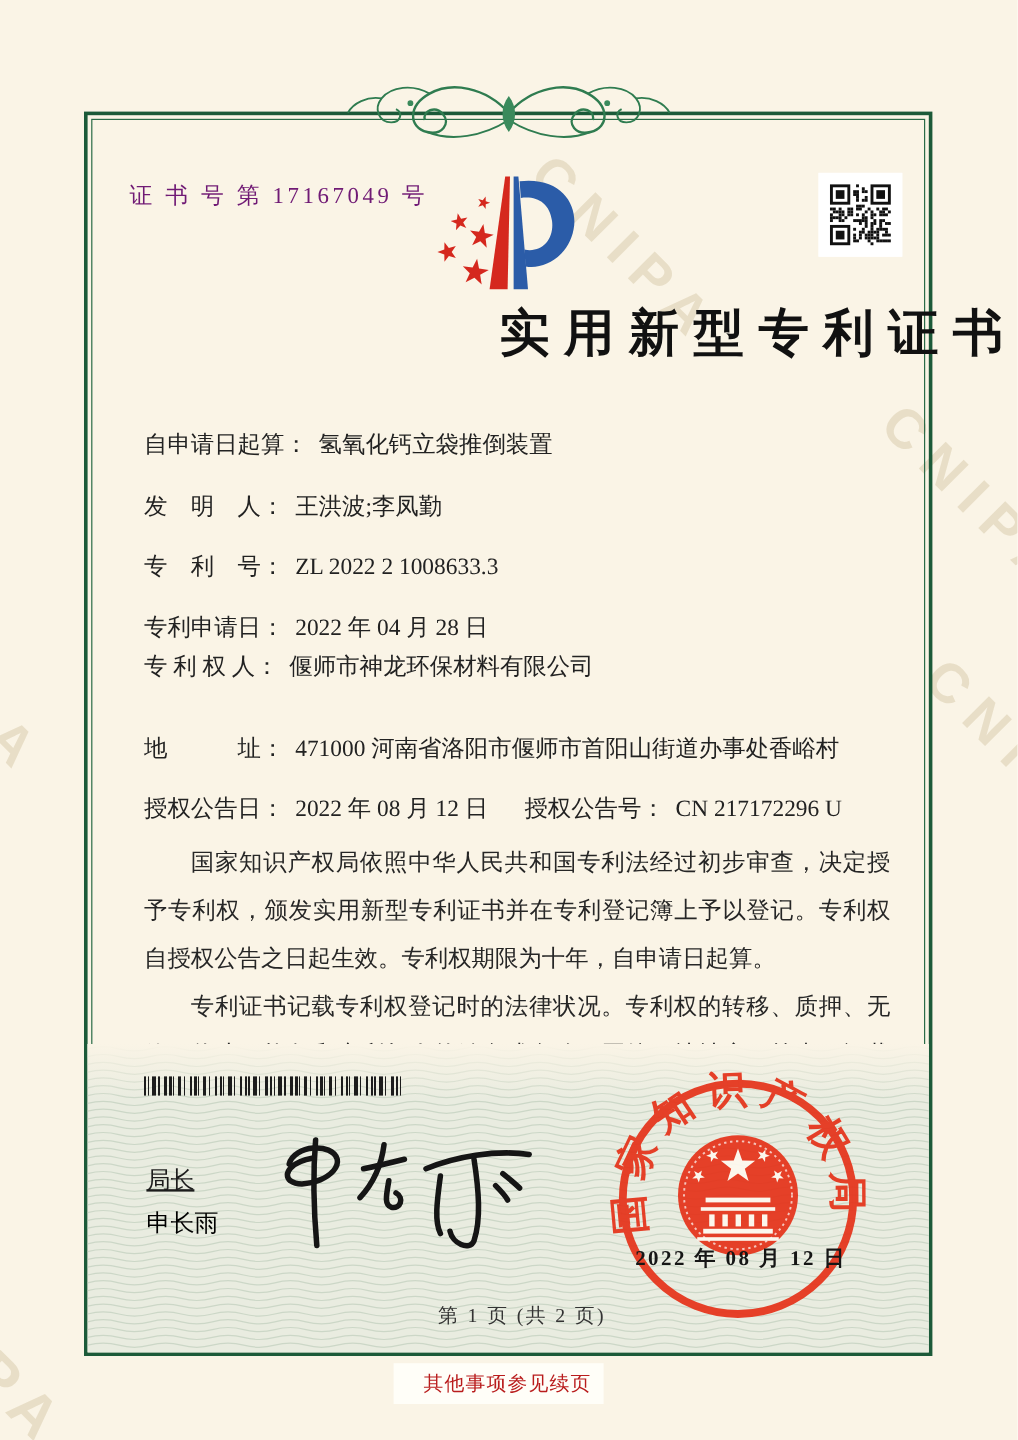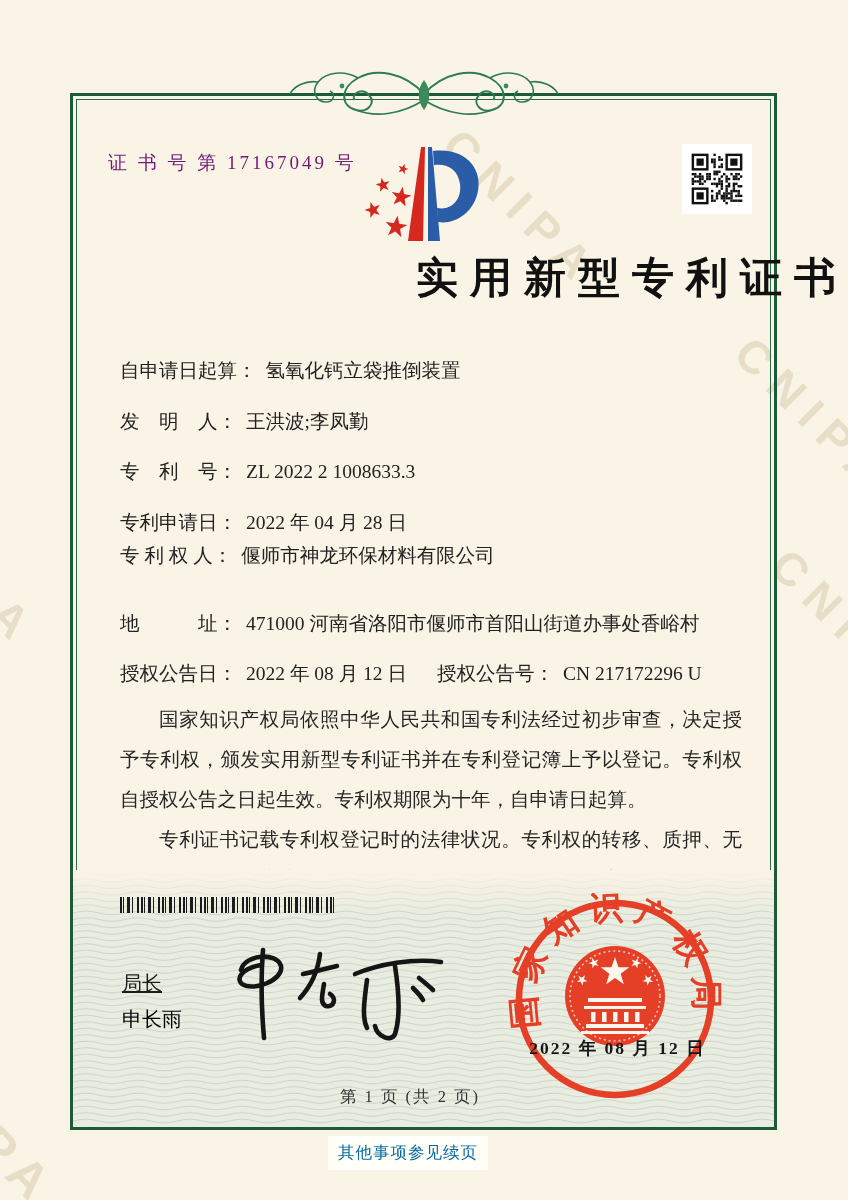--- a/index.html
+++ b/index.html
@@ -80,26 +80,26 @@
   }
   .signature{position:absolute;left:225px;top:938px;width:235px;height:110px;}
   .seal{position:absolute;left:505px;top:893px;width:220px;height:220px;}
   .seal-date{
     position:absolute;left:520px;top:1036px;width:195px;
     text-align:center;font-size:17.5px;font-weight:bold;
     letter-spacing:2px;color:#161616;white-space:nowrap;
   }
   .page-indicator{
     position:absolute;left:0;top:1086px;width:820px;
-    text-align:center;font-size:16.5px;letter-spacing:2px;color:#333;
+    text-align:center;font-size:16.5px;letter-spacing:2px;color:#333;padding-left:25px;
   }
   .continuation{
     position:absolute;left:328px;top:1136px;width:160px;height:34px;
     background:#fffef8;display:flex;align-items:center;justify-content:center;
-    font-size:16.5px;letter-spacing:1px;color:#0369a1;
+    font-size:16.5px;letter-spacing:1px;color:#b91c1c;padding-left:15px;
   }
 </style>
 </head>
 <body>
 
 <div class="page">
 
   <div class="wm" style="left:-140px;top:-70px;">CNIPA</div>
   <div class="wm" style="left:470px;top:118px;font-size:46px;">CNIPA</div>
   <div class="wm" style="left:762px;top:326px;font-size:46px;">CNIPA</div>

